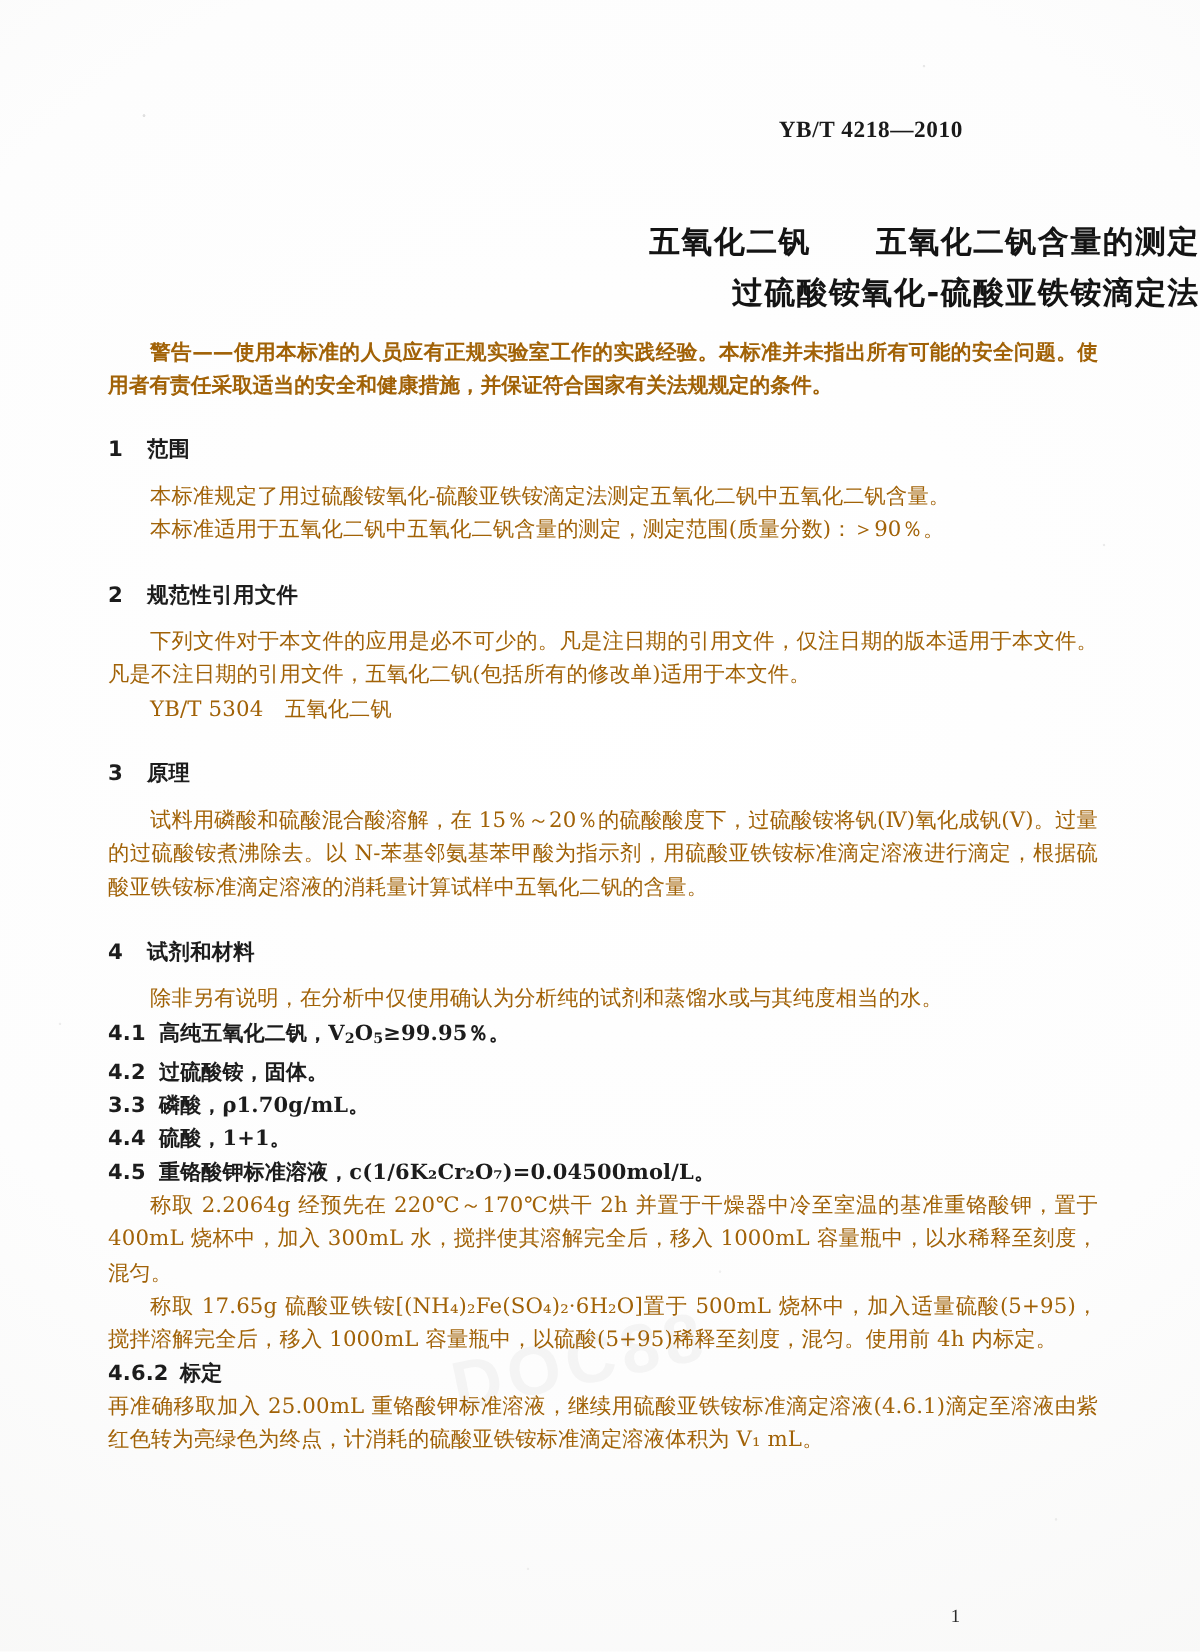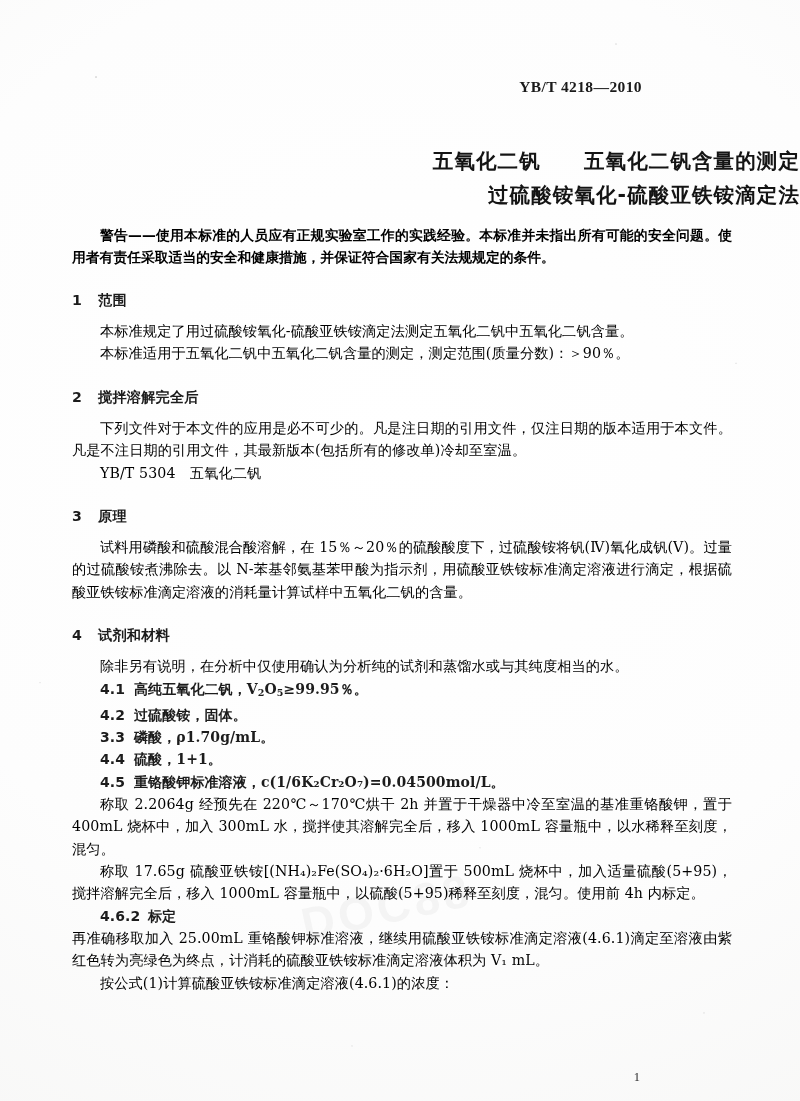--- a/index.html
+++ b/index.html
@@ -100,21 +100,21 @@
   }
 
   p, div.para {
     margin: 0;
   }
 
   .para {
     font-size: 14.2px;
     line-height: 22.4px;
     text-align: justify;
-    color: #000000;
+    color: #a16207;
     font-family: "DejaVu Serif", "Liberation Serif", serif;
     letter-spacing: .1px;
   }
 
   .warning {
     font-weight: 700;
     font-size: 13.8px;
     line-height: 22px;
     text-indent: 28px;
     margin-bottom: 10px;
@@ -142,21 +142,20 @@
   .sub-head {
     font-family: "DejaVu Sans", "Liberation Sans", sans-serif;
     font-weight: 700;
     font-size: 14px;
     line-height: 22.2px;
     letter-spacing: .1px;
   }
   .sub-head .num {
     display: inline-block;
     min-width: 34px;
-    margin-left: 28px;
   }
   .sub-head .num.wide {
     min-width: 48px;
   }
   .sub-head .txt {
     font-weight: 700;
   }
   .sub-head .body-txt {
     font-family: "DejaVu Serif", "Liberation Serif", serif;
     font-weight: 700;
@@ -196,24 +195,24 @@
     <div class="para warning">警告——使用本标准的人员应有正规实验室工作的实践经验。本标准并未指出所有可能的安全问题。使用者有责任采取适当的安全和健康措施，并保证符合国家有关法规规定的条件。</div>
 
     <div class="sec-head">
       <span class="num">1</span><span>范围</span>
     </div>
     <div class="gap-sm"></div>
     <div class="para indent1">本标准规定了用过硫酸铵氧化-硫酸亚铁铵滴定法测定五氧化二钒中五氧化二钒含量。</div>
     <div class="para indent1">本标准适用于五氧化二钒中五氧化二钒含量的测定，测定范围(质量分数)：＞90％。</div>
 
     <div class="sec-head">
-      <span class="num">2</span><span>搅拌溶解完全后</span>
-    </div>
-    <div class="gap-sm"></div>
-    <div class="para indent1">下列文件对于本文件的应用是必不可少的。凡是注日期的引用文件，仅注日期的版本适用于本文件。凡是不注日期的引用文件，其最新版本(包括所有的修改单)冷却至室温。</div>
+      <span class="num">2</span><span>规范性引用文件</span>
+    </div>
+    <div class="gap-sm"></div>
+    <div class="para indent1">下列文件对于本文件的应用是必不可少的。凡是注日期的引用文件，仅注日期的版本适用于本文件。凡是不注日期的引用文件，五氧化二钒(包括所有的修改单)适用于本文件。</div>
     <div class="para indent-ref">YB/T 5304　五氧化二钒</div>
 
     <div class="sec-head">
       <span class="num">3</span><span>原理</span>
     </div>
     <div class="gap-sm"></div>
     <div class="para indent1">试料用磷酸和硫酸混合酸溶解，在 15％～20％的硫酸酸度下，过硫酸铵将钒(Ⅳ)氧化成钒(Ⅴ)。过量的过硫酸铵煮沸除去。以 N-苯基邻氨基苯甲酸为指示剂，用硫酸亚铁铵标准滴定溶液进行滴定，根据硫酸亚铁铵标准滴定溶液的消耗量计算试样中五氧化二钒的含量。</div>
 
     <div class="sec-head">
       <span class="num">4</span><span>试剂和材料</span>
@@ -243,19 +242,18 @@
 
     <div class="para indent1">称取 2.2064g 经预先在 220℃～170℃烘干 2h 并置于干燥器中冷至室温的基准重铬酸钾，置于 400mL 烧杯中，加入 300mL 水，搅拌使其溶解完全后，移入 1000mL 容量瓶中，以水稀释至刻度，混匀。</div>
 
 
     <div class="para indent1">称取 17.65g 硫酸亚铁铵[(NH₄)₂Fe(SO₄)₂·6H₂O]置于 500mL 烧杯中，加入适量硫酸(5+95)，搅拌溶解完全后，移入 1000mL 容量瓶中，以硫酸(5+95)稀释至刻度，混匀。使用前 4h 内标定。</div>
 
     <div class="sub-head">
       <span class="num wide">4.6.2</span><span class="txt">标定</span>
     </div>
     <div class="para">再准确移取加入 25.00mL 重铬酸钾标准溶液，继续用硫酸亚铁铵标准滴定溶液(4.6.1)滴定至溶液由紫红色转为亮绿色为终点，计消耗的硫酸亚铁铵标准滴定溶液体积为 V₁ mL。</div>
-    <div class="para indent1">按公式(1)计算硫酸亚铁铵标准滴定溶液(4.6.1)的浓度：</div>
 
   </div>
 
   <div class="page-number">1</div>
 
 </div>
 
 </body></html>

